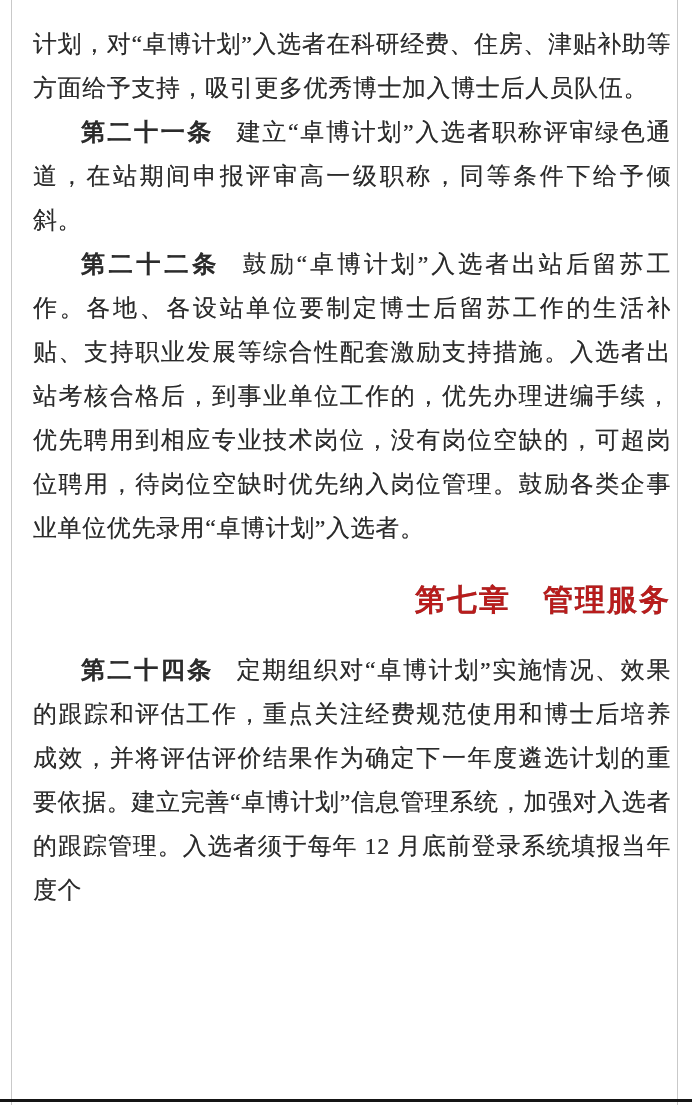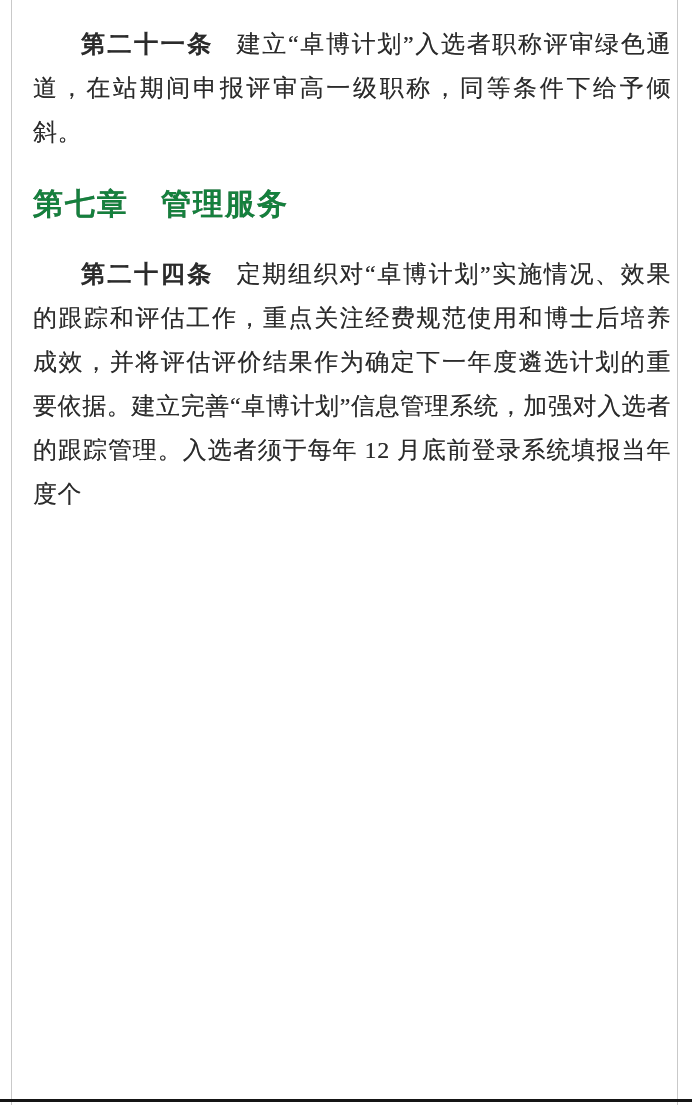--- a/index.html
+++ b/index.html
@@ -37,28 +37,28 @@
     font-weight: 700;
     font-family: Liberation Serif, serif;
     margin-right: 0.95em;
     letter-spacing: 1.5px;
   }
   .article-term:empty {
     display: none;
   }
   h2.chapter-heading {
     margin: 26px 0 24px 0;
-    text-align: left;
+    text-align: right;
     text-indent: 0;
     font-size: 30px;
     line-height: 48px;
     font-weight: 700;
     font-family: "Liberation Sans", "DejaVu Sans", sans-serif;
     letter-spacing: 2px;
-    color: #15803d;
+    color: #b91c1c;
     text-shadow: 0 0 0.6px rgba(30,30,30,0.5);
   }
   .edge-line {
     position: absolute;
     top: 0;
     bottom: 0;
     width: 1px;
     background: #c9c9c9;
   }
   .edge-line.left  { left: 11px; }
@@ -73,23 +73,25 @@
   }
 </style>
 </head>
 <body>
 
 <div class="edge-line left"></div>
 <div class="edge-line right"></div>
 
 <div class="page-content">
 
+  <p class="para no-indent"><span>计划，对“卓博计划”入选者在科研经费、住房、津贴补助等方面给予支持，吸引更多优秀博士加入博士后人员队伍。</span></p>
 
   <p class="para"><span class="article-term">第二十一条</span><span>建立“卓博计划”入选者职称评审绿色通道，在站期间申报评审高一级职称，同等条件下给予倾斜。</span></p>
 
+  <p class="para"><span class="article-term">第二十二条</span><span>鼓励“卓博计划”入选者出站后留苏工作。各地、各设站单位要制定博士后留苏工作的生活补贴、支持职业发展等综合性配套激励支持措施。入选者出站考核合格后，到事业单位工作的，优先办理进编手续，优先聘用到相应专业技术岗位，没有岗位空缺的，可超岗位聘用，待岗位空缺时优先纳入岗位管理。鼓励各类企事业单位优先录用“卓博计划”入选者。</span></p>
 
 
   <h2 class="chapter-heading">第七章　管理服务</h2>
 
   <p class="para"><span class="article-term">第二十四条</span><span>定期组织对“卓博计划”实施情况、效果的跟踪和评估工作，重点关注经费规范使用和博士后培养成效，并将评估评价结果作为确定下一年度遴选计划的重要依据。建立完善“卓博计划”信息管理系统，加强对入选者的跟踪管理。入选者须于每年 12 月底前登录系统填报当年度个</span></p>
 
 </div>
 
 <div class="bottom-rule"></div>
 

